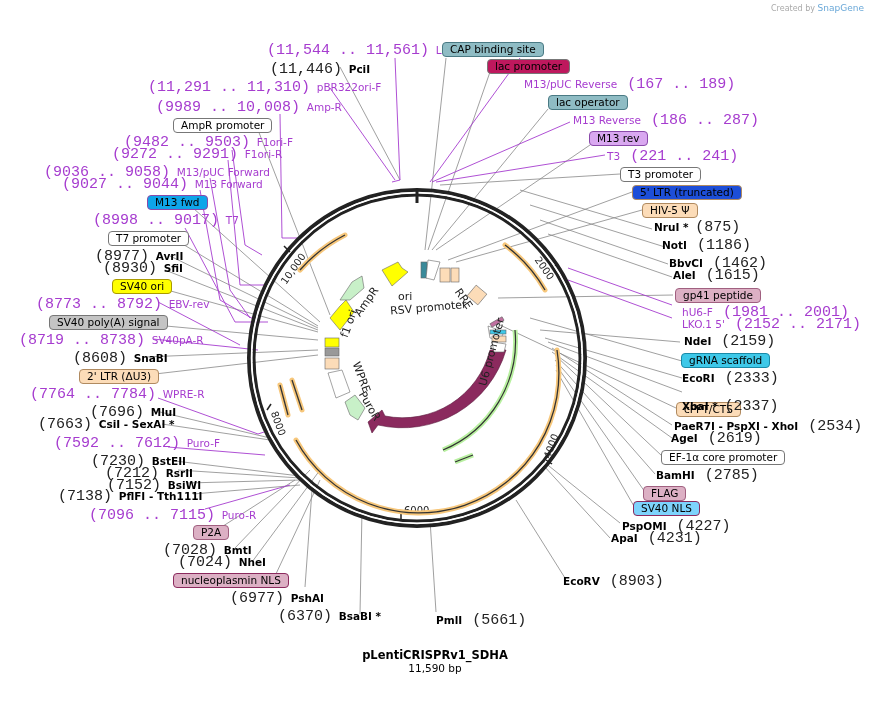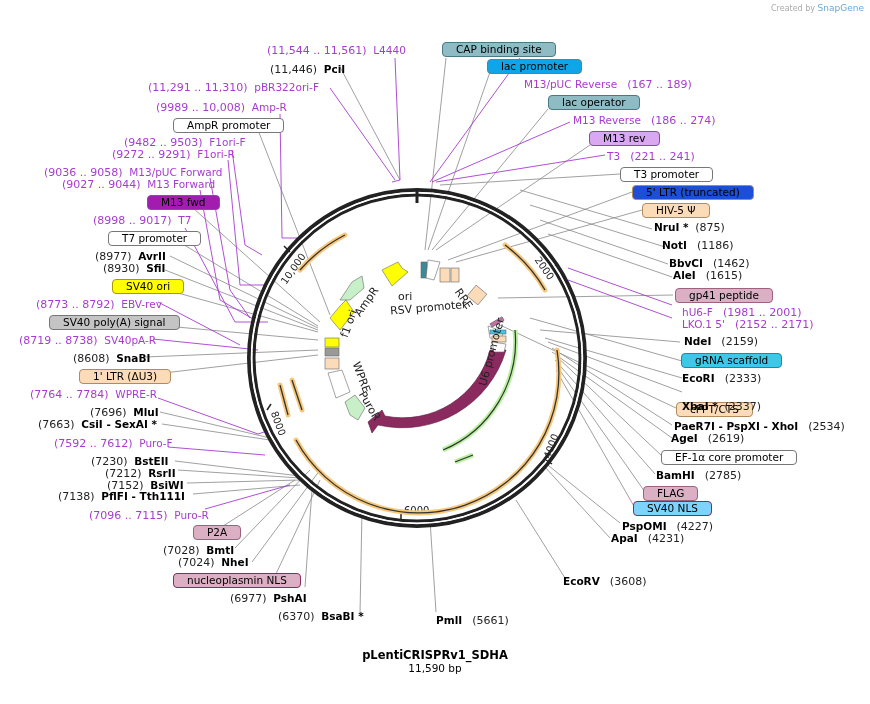--- a/index.html
+++ b/index.html
@@ -1,25 +1,25 @@
 <!DOCTYPE html>
 <html><head>
 <meta charset="utf-8">
 <style>
   html, body { margin:0; padding:0; background:#ffffff; }
   body { width:870px; height:704px; position:relative; overflow:hidden;
          font-family:"DejaVu Sans", sans-serif; }
   #map { position:absolute; left:0; top:0; }
   .lbl { position:absolute; white-space:nowrap; font-size:10.5px; line-height:13px; }
-  .pos { font-size:11px; color:#222; }
+  .pos { font-size:15px; color:#222;font-family:Liberation Mono, monospace; }
   .primer { color:#a63ccf; }
   .primer .pos { color:#a63ccf; }
   .site { color:#000; }
   .site b { font-weight:bold; }
-  .box { border:1px solid #777; border-radius:4px; padding:0 13px; font-size:10.5px; line-height:13px;text-align:center; }
+  .box { border:1px solid #777; border-radius:4px; padding:0 7px; font-size:10.5px; line-height:13px;text-align:center; }
   .credit { position:absolute; right:6px; top:3px; font-size:8px; color:#aaa; }
   .credit .sg { color:#6aa8d8; font-size:9px; }
   .title { position:absolute; left:0; width:870px; top:648px; text-align:center; font-weight:bold; font-size:11.5px; }
   .sub { position:absolute; left:0; width:870px; top:662px; text-align:center; font-size:10.5px; }
 </style>
 </head>
 <body>
 
 <svg id="map" width="870" height="704" viewBox="0 0 870 704">
 
@@ -175,49 +175,49 @@
 
 <div class="lbl primer" style="left:267px;top:44px"><span class="pos">(11,544 .. 11,561)</span>&nbsp; <span>L4440</span></div>
 <div class="lbl site" style="left:270px;top:63px"><span class="pos">(11,446)</span>&nbsp; <b>PciI</b></div>
 <div class="lbl primer" style="left:148px;top:81px"><span class="pos">(11,291 .. 11,310)</span>&nbsp; <span>pBR322ori-F</span></div>
 <div class="lbl primer" style="left:156px;top:101px"><span class="pos">(9989 .. 10,008)</span>&nbsp; <span>Amp-R</span></div>
 <div class="lbl box" style="left:173px;top:118px;background:#fff"><span>AmpR promoter</span></div>
 <div class="lbl primer" style="left:124px;top:136px"><span class="pos">(9482 .. 9503)</span>&nbsp; <span>F1ori-F</span></div>
 <div class="lbl primer" style="left:112px;top:148px"><span class="pos">(9272 .. 9291)</span>&nbsp; <span>F1ori-R</span></div>
 <div class="lbl primer" style="left:44px;top:166px"><span class="pos">(9036 .. 9058)</span>&nbsp; <span>M13/pUC Forward</span></div>
 <div class="lbl primer" style="left:62px;top:178px"><span class="pos">(9027 .. 9044)</span>&nbsp; <span>M13 Forward</span></div>
-<div class="lbl box" style="left:147px;top:195px;background:#a21caf;border-color:#8a4aaa"><span>M13 fwd</span></div>
+<div class="lbl box" style="left:147px;top:195px;background:#0ea5e9;border-color:#8a4aaa"><span>M13 fwd</span></div>
 <div class="lbl primer" style="left:93px;top:214px"><span class="pos">(8998 .. 9017)</span>&nbsp; <span>T7</span></div>
 <div class="lbl box" style="left:108px;top:231px;background:#fff"><span>T7 promoter</span></div>
 <div class="lbl site" style="left:95px;top:250px"><span class="pos">(8977)</span>&nbsp; <b>AvrII</b></div>
 <div class="lbl site" style="left:103px;top:262px"><span class="pos">(8930)</span>&nbsp; <b>SfiI</b></div>
 <div class="lbl box" style="left:112px;top:279px;background:#ffff00;border-color:#aa9a00"><span>SV40 ori</span></div>
 <div class="lbl primer" style="left:36px;top:298px"><span class="pos">(8773 .. 8792)</span>&nbsp; <span>EBV-rev</span></div>
 <div class="lbl box" style="left:49px;top:315px;background:#c4c4c4;border-color:#777"><span>SV40 poly(A) signal</span></div>
 <div class="lbl primer" style="left:19px;top:334px"><span class="pos">(8719 .. 8738)</span>&nbsp; <span>SV40pA-R</span></div>
 <div class="lbl site" style="left:73px;top:352px"><span class="pos">(8608)</span>&nbsp; <b>SnaBI</b></div>
-<div class="lbl box" style="left:79px;top:369px;background:#fcdcb8;border-color:#b08a60"><span>1' LTR (ΔU3)</span></div>
+<div class="lbl box" style="left:79px;top:369px;background:#fcdcb8;border-color:#b08a60"><span>2' LTR (ΔU3)</span></div>
 <div class="lbl primer" style="left:30px;top:388px"><span class="pos">(7764 .. 7784)</span>&nbsp; <span>WPRE-R</span></div>
 <div class="lbl site" style="left:90px;top:406px"><span class="pos">(7696)</span>&nbsp; <b>MluI</b></div>
 <div class="lbl site" style="left:38px;top:418px"><span class="pos">(7663)</span>&nbsp; <b>CsiI  - SexAI *</b></div>
 <div class="lbl primer" style="left:54px;top:437px"><span class="pos">(7592 .. 7612)</span>&nbsp; <span>Puro-F</span></div>
 <div class="lbl site" style="left:91px;top:455px"><span class="pos">(7230)</span>&nbsp; <b>BstEII</b></div>
 <div class="lbl site" style="left:105px;top:467px"><span class="pos">(7212)</span>&nbsp; <b>RsrII</b></div>
 <div class="lbl site" style="left:107px;top:479px"><span class="pos">(7152)</span>&nbsp; <b>BsiWI</b></div>
 <div class="lbl site" style="left:58px;top:490px"><span class="pos">(7138)</span>&nbsp; <b>PflFI  - Tth111I</b></div>
 <div class="lbl primer" style="left:89px;top:509px"><span class="pos">(7096 .. 7115)</span>&nbsp; <span>Puro-R</span></div>
 <div class="lbl box" style="left:193px;top:525px;background:#dcb0c4;border-color:#a06080"><span>P2A</span></div>
 <div class="lbl site" style="left:163px;top:544px"><span class="pos">(7028)</span>&nbsp; <b>BmtI</b></div>
 <div class="lbl site" style="left:178px;top:556px"><span class="pos">(7024)</span>&nbsp; <b>NheI</b></div>
 <div class="lbl box" style="left:173px;top:573px;background:#dcb0c4;border-color:#8b2a5e"><span>nucleoplasmin NLS</span></div>
 <div class="lbl site" style="left:230px;top:592px"><span class="pos">(6977)</span>&nbsp; <b>PshAI</b></div>
 <div class="lbl site" style="left:278px;top:610px"><span class="pos">(6370)</span>&nbsp; <b>BsaBI *</b></div>
 
 <div class="lbl site" style="left:436px;top:614px"><b>PmlI</b>&nbsp;&nbsp; <span class="pos">(5661)</span></div>
-<div class="lbl site" style="left:563px;top:575px"><b>EcoRV</b>&nbsp;&nbsp; <span class="pos">(3608)</span></div>
+<div class="lbl site" style="left:563px;top:575px"><b>EcoRV</b>&nbsp;&nbsp; <span class="pos">(8903)</span></div>
 <div class="lbl site" style="left:611px;top:532px"><b>ApaI</b>&nbsp;&nbsp; <span class="pos">(4231)</span></div>
 <div class="lbl site" style="left:622px;top:520px"><b>PspOMI</b>&nbsp;&nbsp; <span class="pos">(4227)</span></div>
 <div class="lbl box" style="left:633px;top:501px;background:#7dd3fc;border-color:#8b2a5e"><span>SV40 NLS</span></div>
 <div class="lbl box" style="left:643px;top:486px;background:#dcb0c4;border-color:#a06080"><span>FLAG</span></div>
 <div class="lbl site" style="left:656px;top:469px"><b>BamHI</b>&nbsp;&nbsp; <span class="pos">(2785)</span></div>
 <div class="lbl box" style="left:661px;top:450px;background:#fff"><span>EF-1α core promoter</span></div>
 <div class="lbl site" style="left:671px;top:432px"><b>AgeI</b>&nbsp;&nbsp; <span class="pos">(2619)</span></div>
 <div class="lbl site" style="left:674px;top:420px"><b>PaeR7I  - PspXI  - XhoI</b>&nbsp;&nbsp; <span class="pos">(2534)</span></div>
 <div class="lbl box" style="left:676px;top:402px;background:#fcdcb8;border-color:#b08a60"><span>cPPT/CTS</span></div>
 <div class="lbl site" style="left:682px;top:400px"><b>XbaI *</b>&nbsp; <span class="pos">(2337)</span></div>
@@ -229,20 +229,20 @@
 <div class="lbl box" style="left:675px;top:288px;background:#dcb0c4;border-color:#a06080"><span>gp41 peptide</span></div>
 <div class="lbl site" style="left:673px;top:269px"><b>AleI</b>&nbsp;&nbsp; <span class="pos">(1615)</span></div>
 <div class="lbl site" style="left:669px;top:257px"><b>BbvCI</b>&nbsp;&nbsp; <span class="pos">(1462)</span></div>
 <div class="lbl site" style="left:662px;top:239px"><b>NotI</b>&nbsp;&nbsp; <span class="pos">(1186)</span></div>
 <div class="lbl site" style="left:654px;top:221px"><b>NruI *</b>&nbsp; <span class="pos">(875)</span></div>
 <div class="lbl box" style="left:642px;top:203px;background:#fcdcb8;border-color:#b08a60"><span>HIV-5 Ψ</span></div>
 <div class="lbl box" style="left:632px;top:185px;background:#1d4ed8;border-color:#b08a60"><span>5' LTR (truncated)</span></div>
 <div class="lbl box" style="left:620px;top:167px;background:#fff"><span>T3 promoter</span></div>
 <div class="lbl primer" style="left:607px;top:150px"><span>T3</span>&nbsp;&nbsp; <span class="pos">(221 .. 241)</span></div>
 <div class="lbl box" style="left:589px;top:131px;background:#d9a8f0;border-color:#8a4aaa"><span>M13 rev</span></div>
-<div class="lbl primer" style="left:573px;top:114px"><span>M13 Reverse</span>&nbsp;&nbsp; <span class="pos">(186 .. 274)</span></div>
+<div class="lbl primer" style="left:573px;top:114px"><span>M13 Reverse</span>&nbsp;&nbsp; <span class="pos">(186 .. 287)</span></div>
 <div class="lbl box" style="left:548px;top:95px;background:#8fbcc4;border-color:#4a7a84"><span>lac operator</span></div>
 <div class="lbl primer" style="left:524px;top:78px"><span>M13/pUC Reverse</span>&nbsp;&nbsp; <span class="pos">(167 .. 189)</span></div>
-<div class="lbl box" style="left:487px;top:59px;background:#0ea5e9"><span>lac promoter</span></div>
+<div class="lbl box" style="left:487px;top:59px;background:#be185d"><span>lac promoter</span></div>
 <div class="lbl box" style="left:442px;top:42px;background:#8fbcc4;border-color:#4a7a84"><span>CAP binding site</span></div>
 
 <div class="title">pLentiCRISPRv1_SDHA</div>
 <div class="sub">11,590 bp</div>
 
 </body></html>

